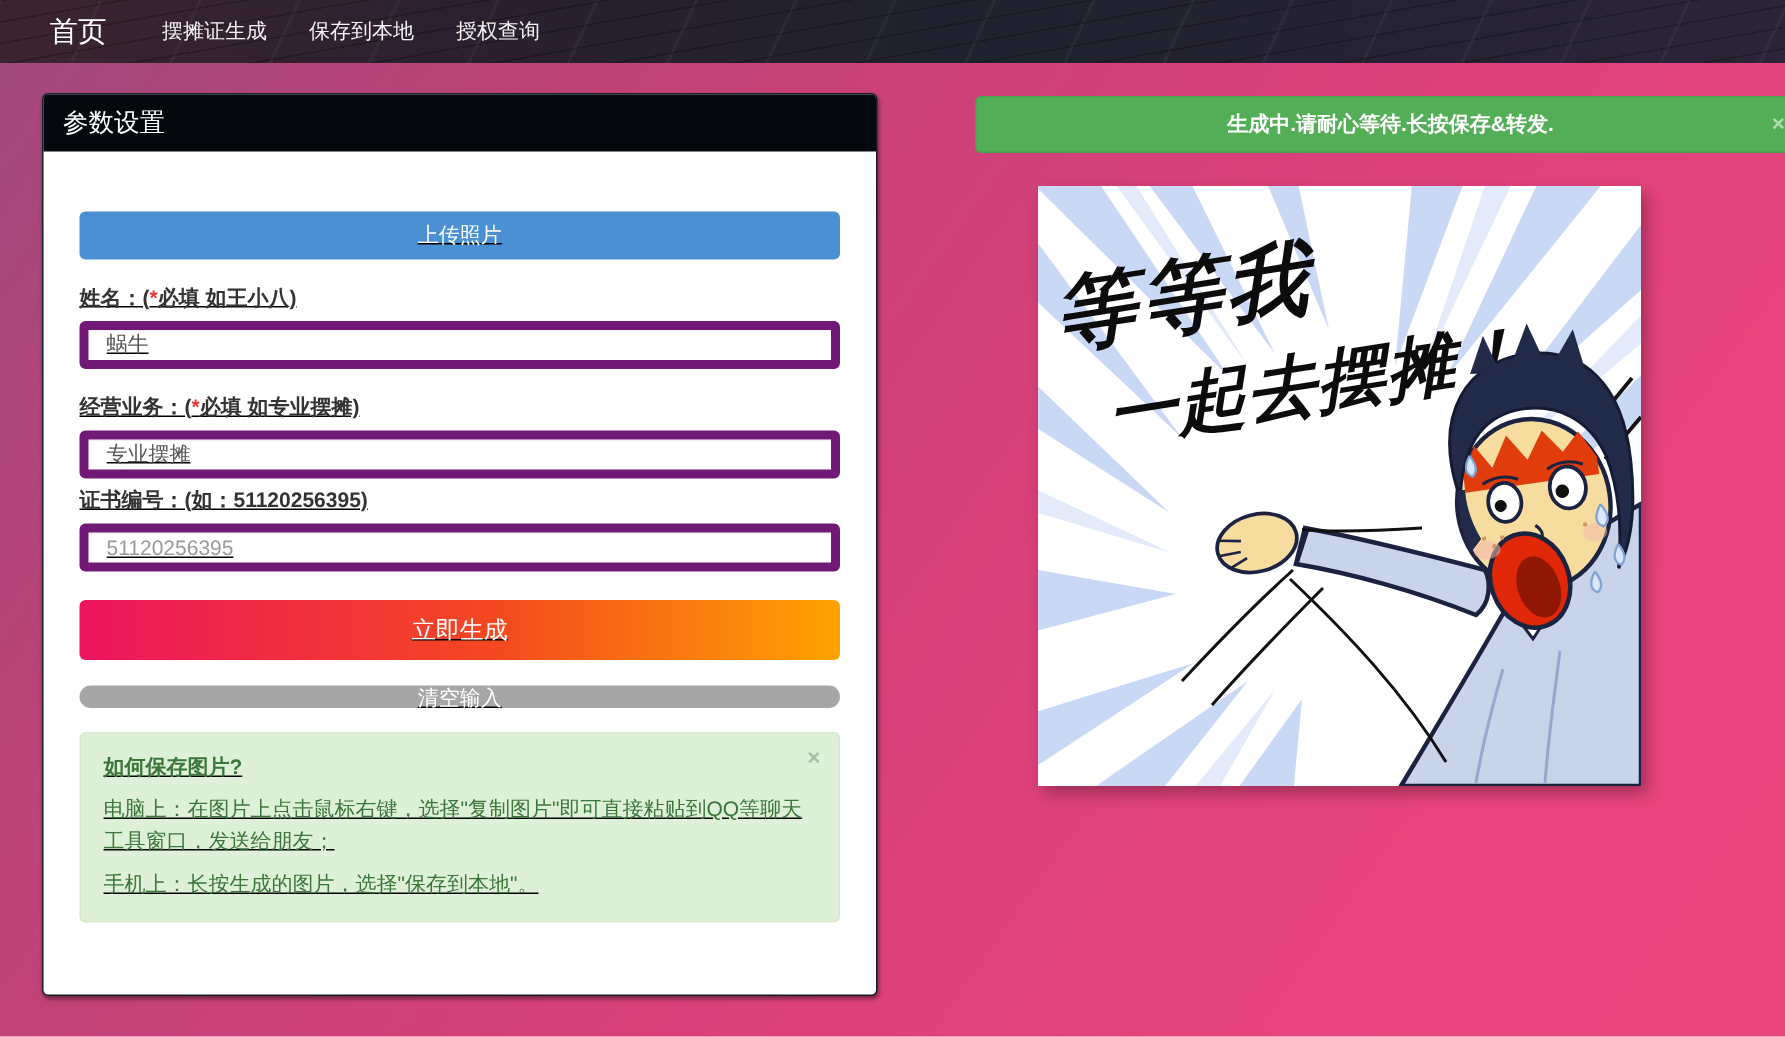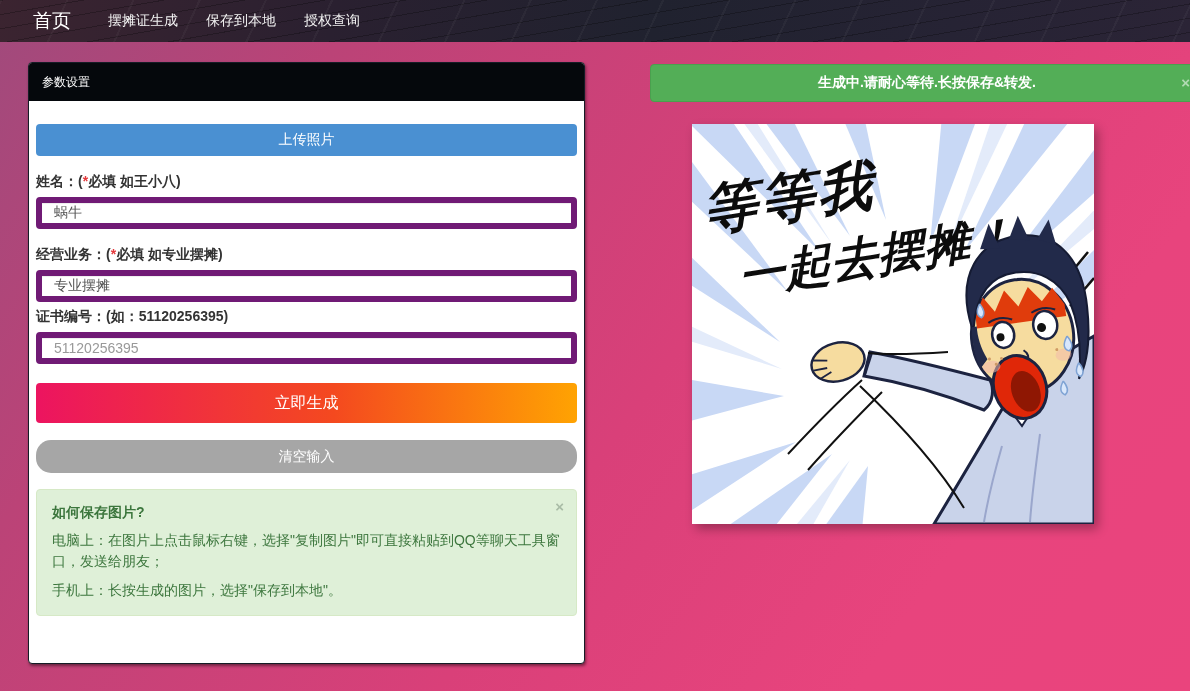--- a/index.html
+++ b/index.html
@@ -21,45 +21,45 @@
   }
   .brand { color:#fff; font-size:19px; margin-right:37px; cursor:pointer; text-decoration:none; }
   .navitem { color:#f2f2f2; font-size:14px; margin-right:28px; cursor:pointer; text-decoration:none; }
   
   .panel {
     position:absolute; left:28px; top:62px; width:557px; height:602px;
     background:#fff; border:1px solid #161c26; border-radius:4px;
     box-shadow:1px 2px 3px rgba(0,0,0,0.45);
   }
   .panel-header {
-    background:#05080c; color:#fff; font-size:12px;
+    background:#05080c; color:#fff; font-size:17px;
     height:38px; line-height:38px; padding-left:13px;
     border-radius:3px 3px 0 0;
   }
-  .panel-body { padding:7px; }
+  .panel-body { padding:24px;text-decoration:underline; }
   .btn {
     display:block; width:100%; border:none; border-radius:4px;
     color:#fff; text-align:center; cursor:pointer;
     font-family:"Liberation Sans", sans-serif;
   }
   .btn-upload { background:#4a90d2; height:32px; font-size:14px; margin-top:16px; }
   .form-label { font-size:14px; font-weight:bold; color:#333; margin-top:15px; line-height:20px; }
   .form-label .star { color:#e4393c; }
   .form-input {
     display:block; width:100%; height:32px; margin-top:6px; padding:0 12px;
     border:6px solid #701a75; border-radius:4px; font-size:14px; color:#555;
     box-shadow:inset 0 1px 1px rgba(0,0,0,0.075);
     font-family:"Liberation Sans", sans-serif;
   }
   .form-input::placeholder { color:#999; opacity:1; }
   .btn-generate {
     height:40px; font-size:16px; margin-top:19px;
     background:linear-gradient(90deg, #ec1460 0%, #f4491f 55%, #ffa302 100%);
   }
-  .btn-clear { background:#a6a6a6; height:33px; font-size:14px; margin-top:17px;border-radius:15px; }
+  .btn-clear { background:#a6a6a6; height:15px; font-size:14px; margin-top:17px;border-radius:15px; }
   .help-box {
     position:relative; margin-top:16px; padding:14px 15px;
     background:#dff0d8; border:1px solid #d6e9c6; border-radius:4px;
     color:#3c763d; font-size:14px;
   }
   .help-box h4 { font-size:14px; font-weight:bold; margin-bottom:6px; }
   .help-box p { line-height:21px; margin-top:8px; }
   .help-close {
     position:absolute; top:9px; right:12px; color:#a9bca6;
     font-weight:bold; font-size:15px; cursor:pointer; line-height:1;

